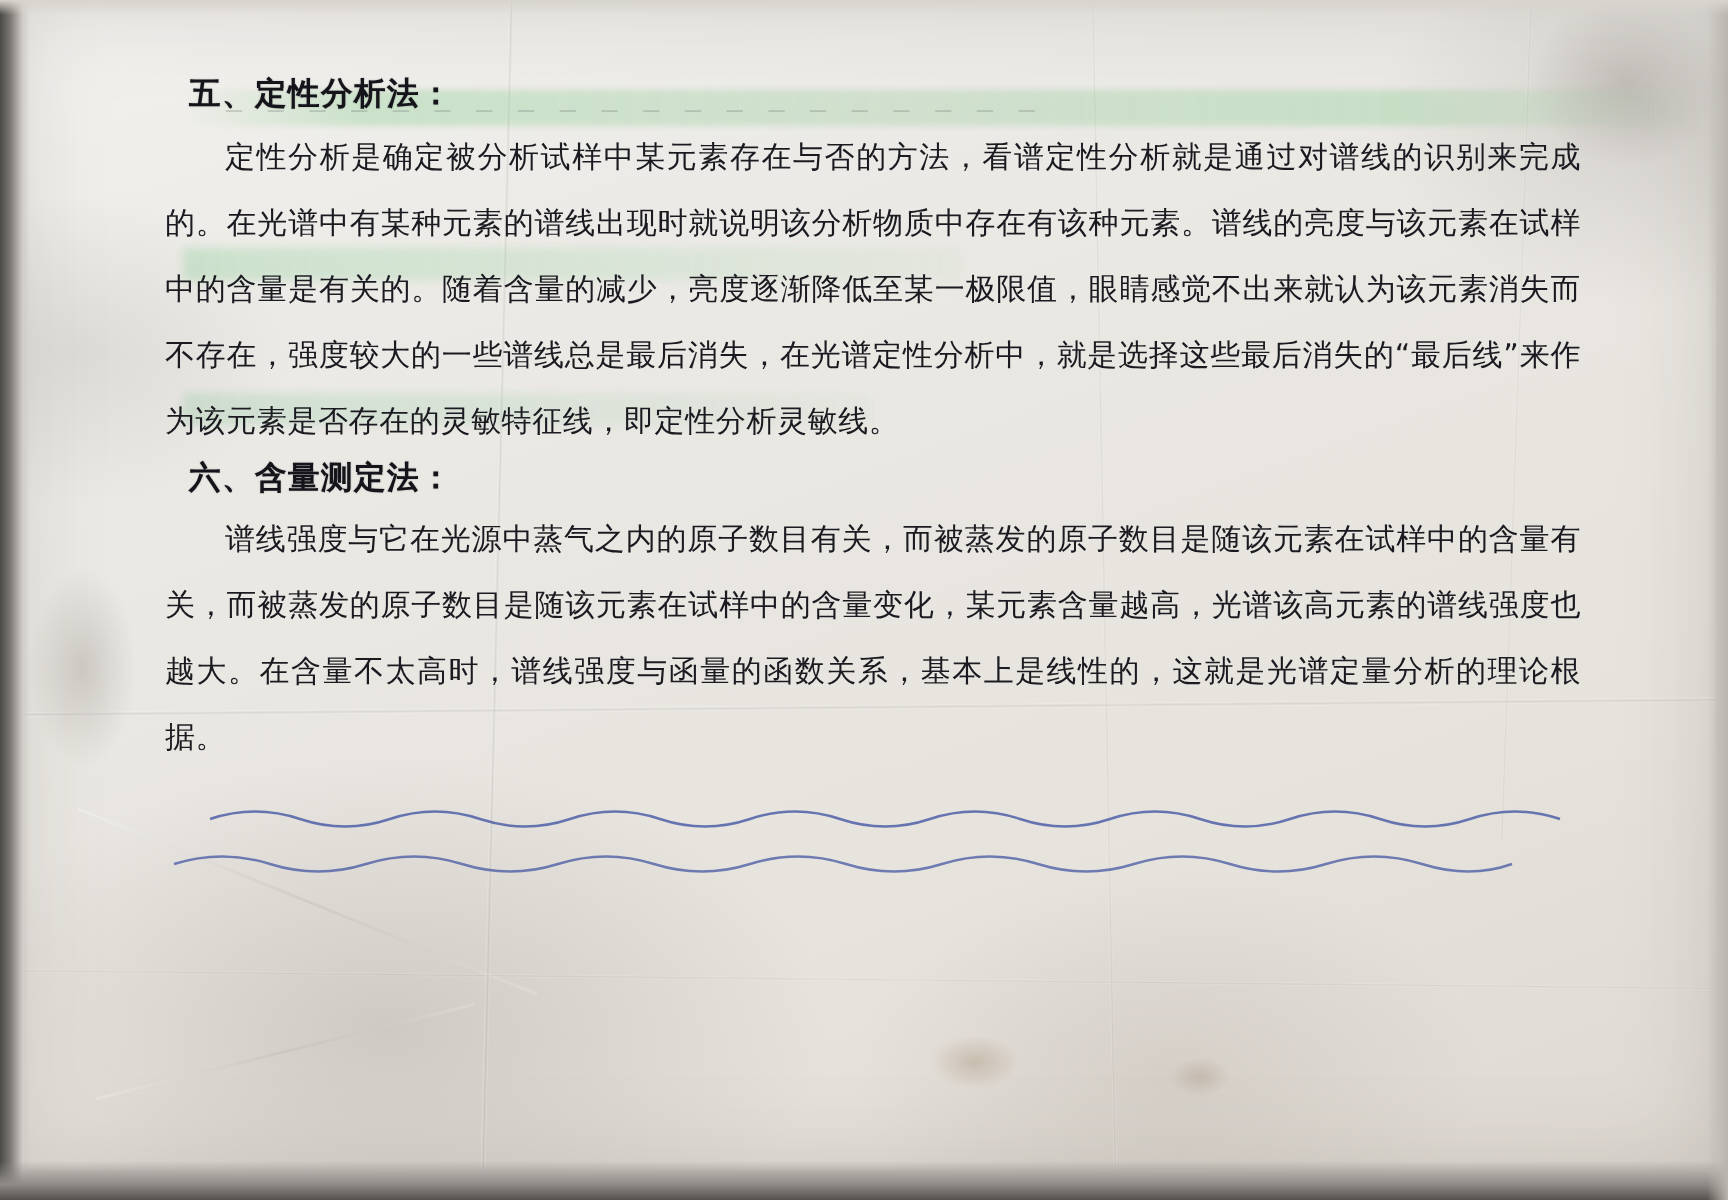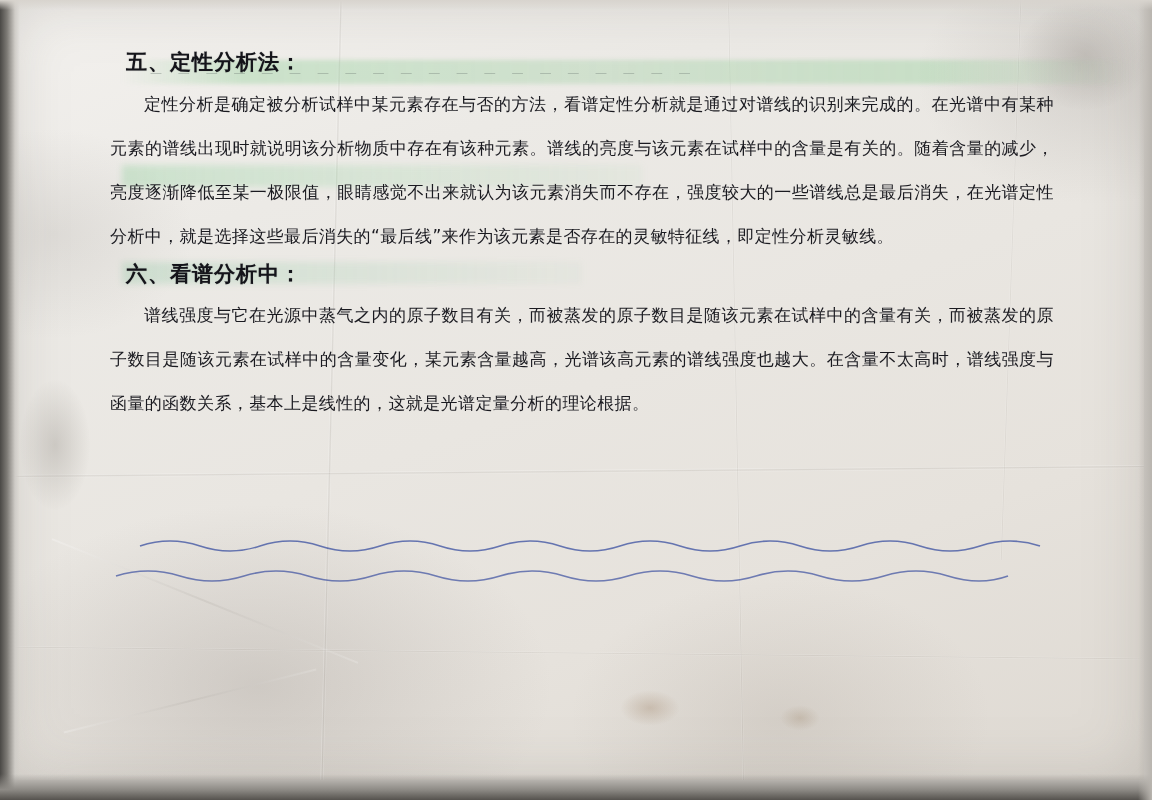--- a/index.html
+++ b/index.html
@@ -76,21 +76,21 @@
     font-size: 21px;
     font-weight: bold;
     letter-spacing: 1px;
     margin: 0 0 6px 16px;
     color: #14141a;
     text-shadow: 0 0 1px rgba(20,20,26,0.35);
   }
   .h-first { margin-top: 6px; }
   .h-second { margin-top: 22px; }
   p.para {
-    font-size: 17px;
+    font-size: 20px;
     line-height: 44px;
     margin: 0 0 2px 0;
     text-align: justify;
     text-indent: 2em;
     color: #1a1a20;
     letter-spacing: .4px;
   }
 
   
   .tint-a { color: #1d2230; }
@@ -172,21 +172,21 @@
   <div class="hl-green2"></div>
   <div class="hl-green3"></div>
 
   <div class="bleed">— — — — — — — — — — — — — — — — — — — —</div>
 
   <div class="doc">
 
     <h2 class="heading h-first">五、定性分析法：</h2>
     <p class="para tint-a">定性分析是确定被分析试样中某元素存在与否的方法，看谱定性分析就是通过对谱线的识别来完成的。在光谱中有某种元素的谱线出现时就说明该分析物质中存在有该种元素。谱线的亮度与该元素在试样中的含量是有关的。随着含量的减少，亮度逐渐降低至某一极限值，眼睛感觉不出来就认为该元素消失而不存在，强度较大的一些谱线总是最后消失，在光谱定性分析中，就是选择这些最后消失的“最后线”来作为该元素是否存在的灵敏特征线，即定性分析灵敏线。</p>
 
-    <h2 class="heading h-second">六、看谱分析中：</h2>
+    <h2 class="heading h-second">六、含量测定法：</h2>
     <p class="para tint-b">谱线强度与它在光源中蒸气之内的原子数目有关，而被蒸发的原子数目是随该元素在试样中的含量有关，而被蒸发的原子数目是随该元素在试样中的含量变化，某元素含量越高，光谱该高元素的谱线强度也越大。在含量不太高时，谱线强度与函量的函数关系，基本上是线性的，这就是光谱定量分析的理论根据。</p>
 
   </div>
 
   <svg class="squiggle" style="left:110px; top:530px;" width="960" height="28" viewBox="0 0 960 28">
     <path d="M30 16 Q 60 6 90 16 T 150 16 T 210 16 T 270 16 T 330 16 T 390 16 T 450 16 T 510 16 T 570 16 T 630 16 T 690 16 T 750 16 T 810 16 T 870 16 T 930 16" fill="none" stroke="#3a4fa0" stroke-width="1.6" opacity="0.75"></path>
   </svg>
   <svg class="squiggle" style="left:108px; top:562px;" width="920" height="28" viewBox="0 0 920 28">
     <path d="M8 14 Q 40 4 72 14 T 136 14 T 200 14 T 264 14 T 328 14 T 392 14 T 456 14 T 520 14 T 584 14 T 648 14 T 712 14 T 776 14 T 840 14 T 900 14" fill="none" stroke="#3a4fa0" stroke-width="1.6" opacity="0.7"></path>
   </svg>

